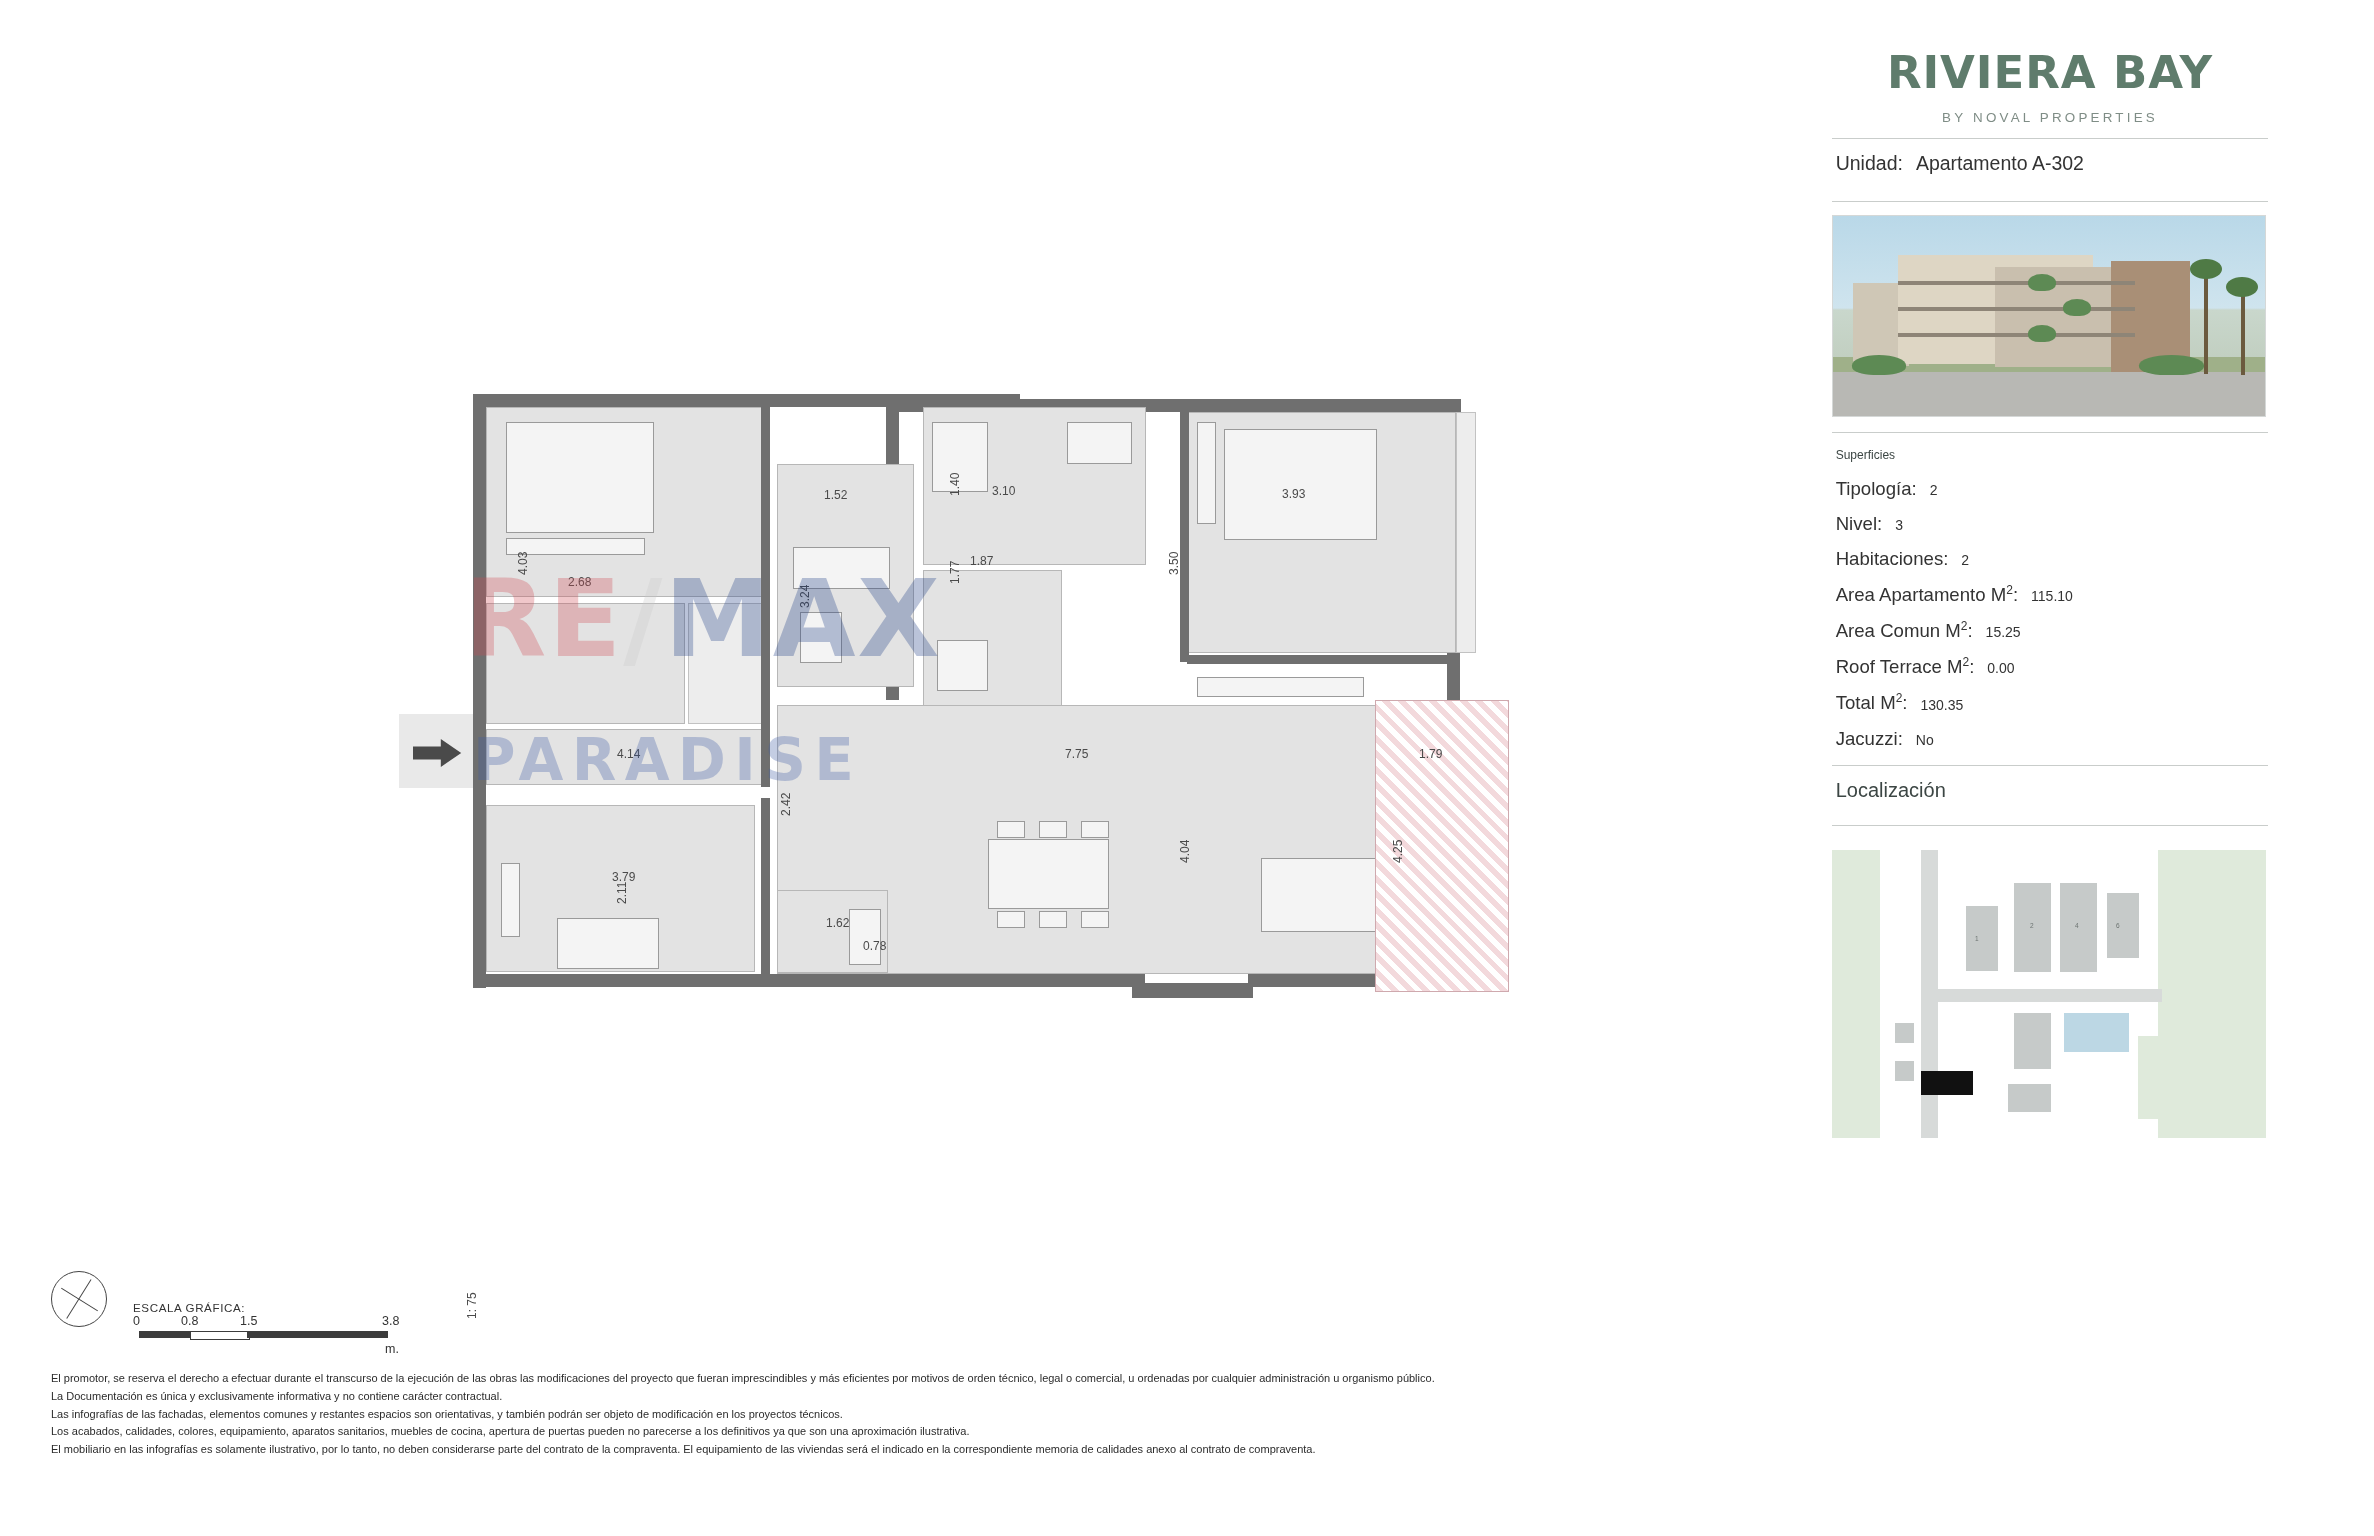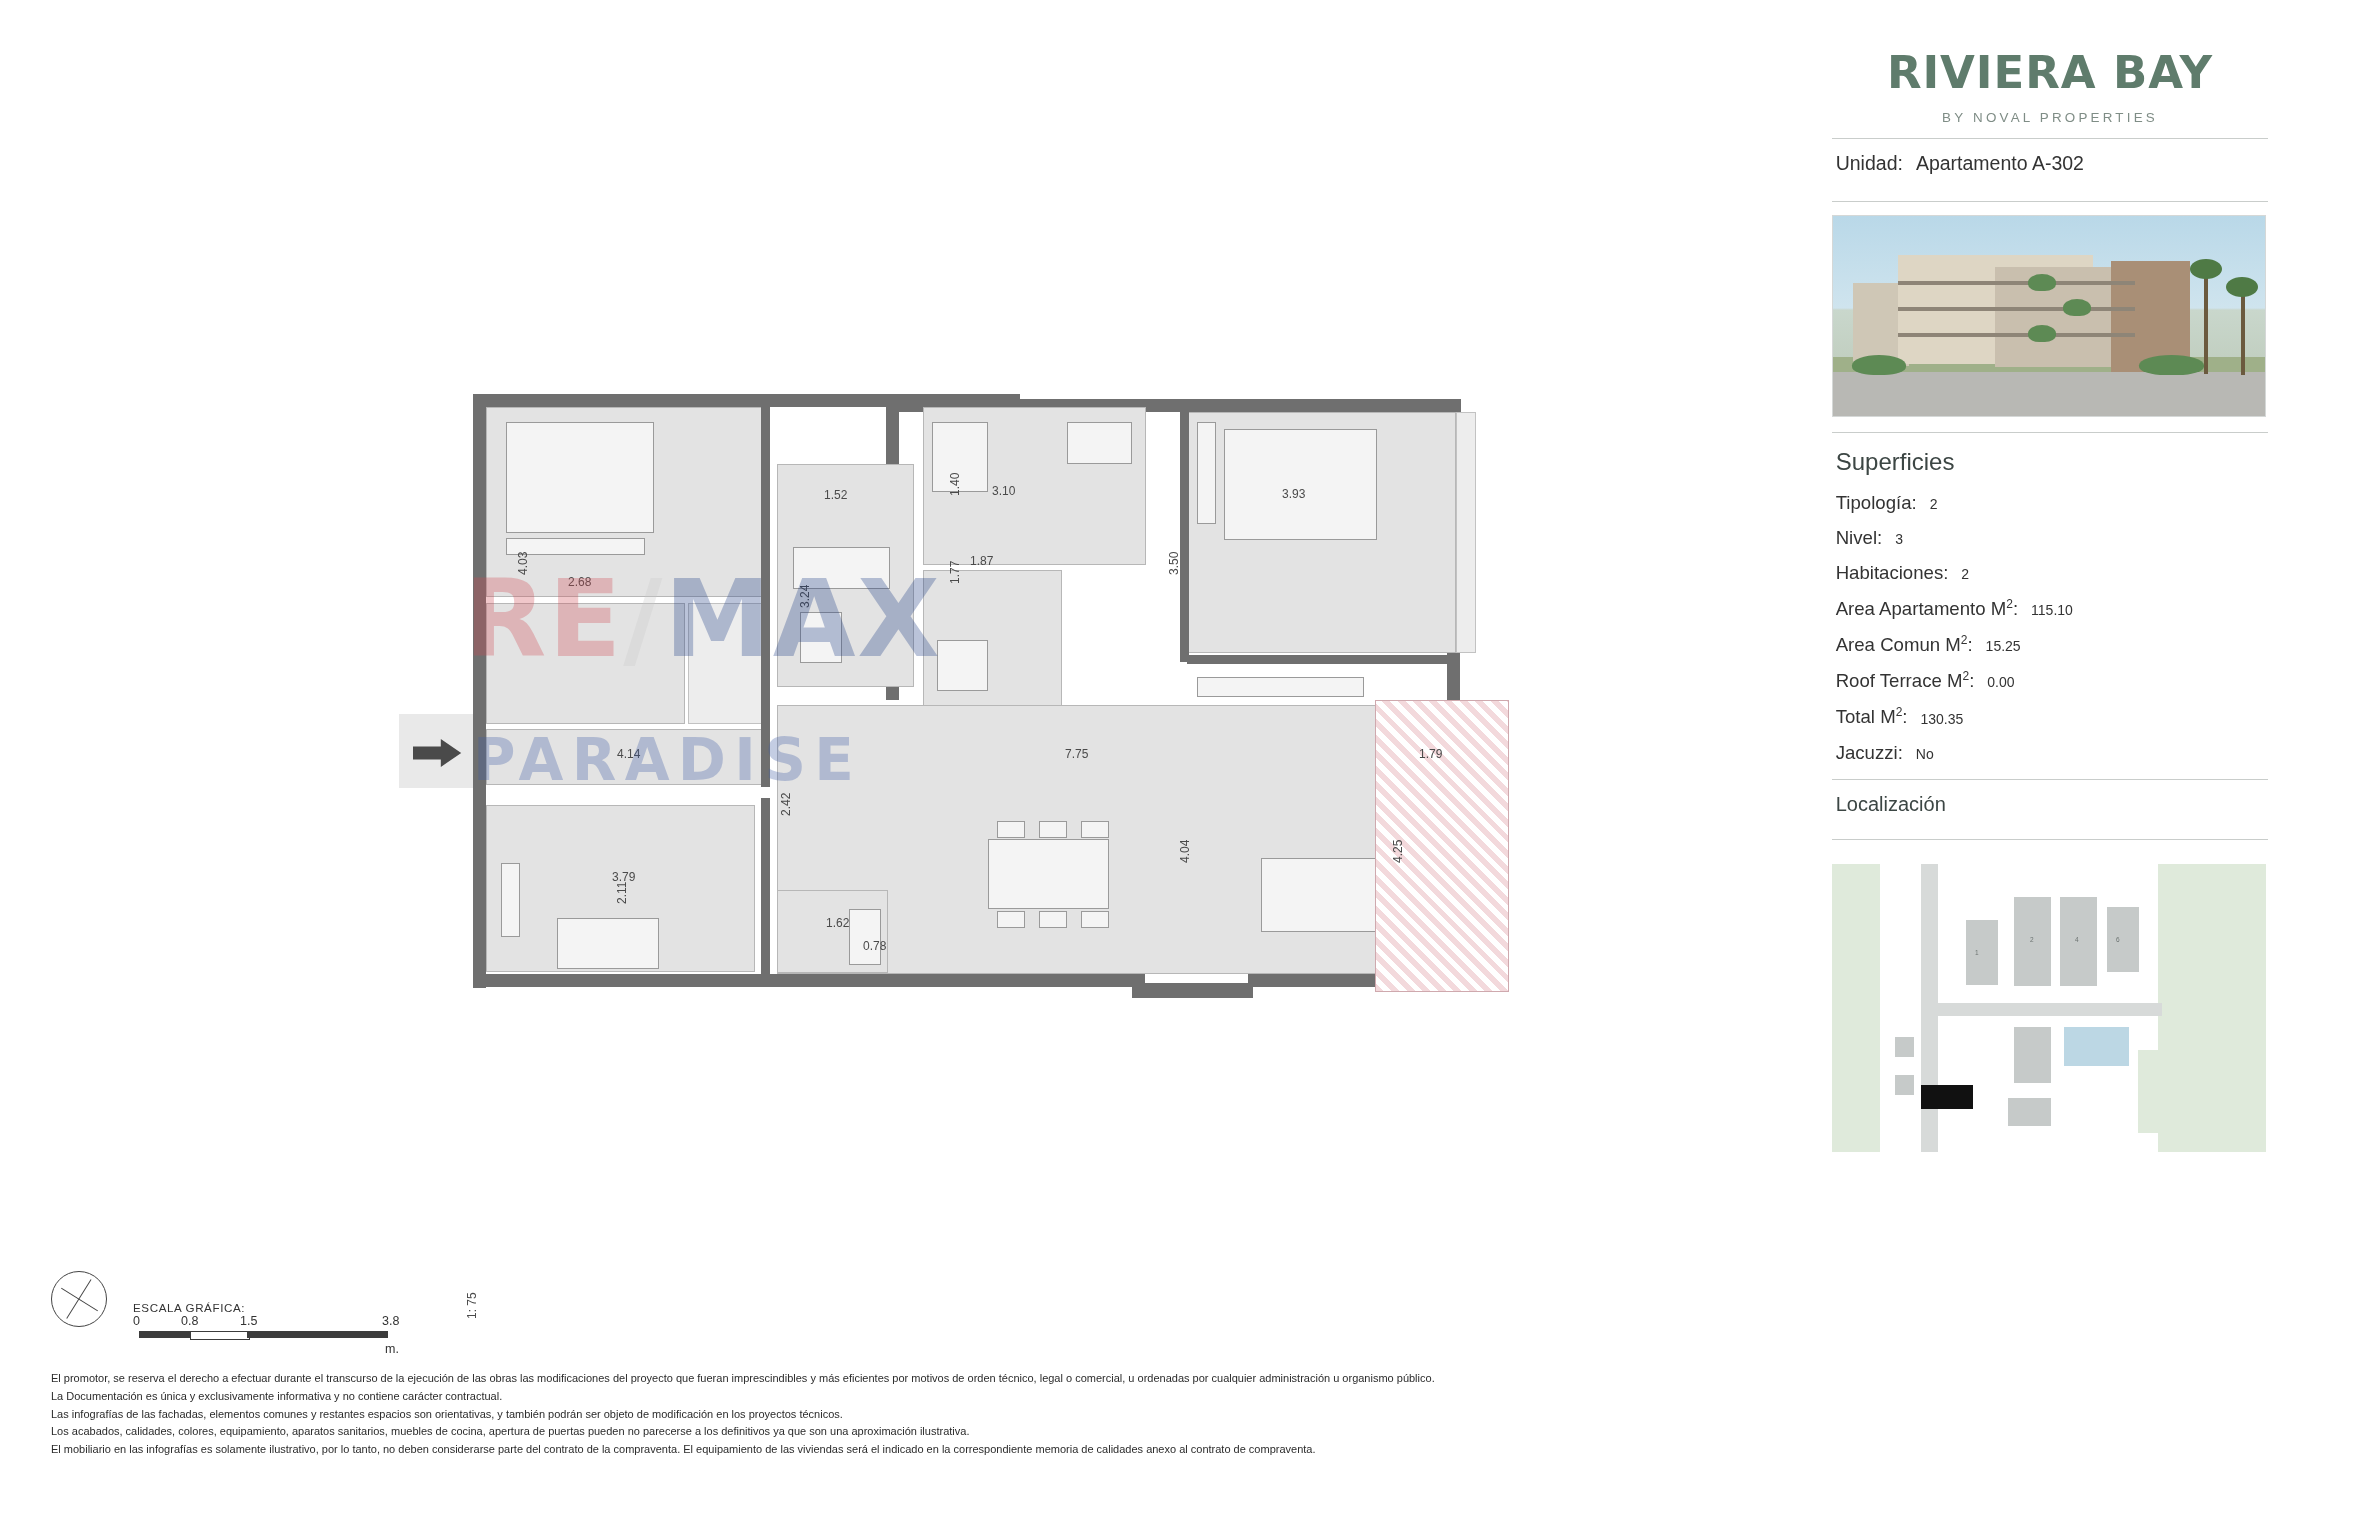--- a/index.html
+++ b/index.html
@@ -70,21 +70,21 @@
   .b-right { left: 278px; top: 45px; width: 79px; height: 111px; background: #a98f76; }
   .b-left { left: 20.4px; top: 67px; width: 56px; height: 83px; background: #cfc7b6; }
   .b-stripe { background: #8e8577; height: 3.7px; }
   .b-green { background: #5d8a54; border-radius: 50% 50% 40% 40%; }
   .b-road { left: 0; top: 156px; width: 434px; height: 46px; background: #b8b8b4; }
   .b-grass { left: 0; top: 141px; width: 434px; height: 20.4px; background: #9fb089; }
   .palm { width: 3.7px; background: #6b5a3e; }
   .palm-top { width: 32px; height: 20.4px; border-radius: 50%; background: #4f7a45; }
 
   .section-title {
-    font-size: 24px;
+    font-size: 12px;
     color: #3c4644;
     padding: 15px 3.7px 9.3px 3.7px;
   }
   .spec-row {
     display: flex;
     align-items: baseline;
     padding: 6.5px 3.7px;
     font-size: 18.6px;
     color: #333;
   }

